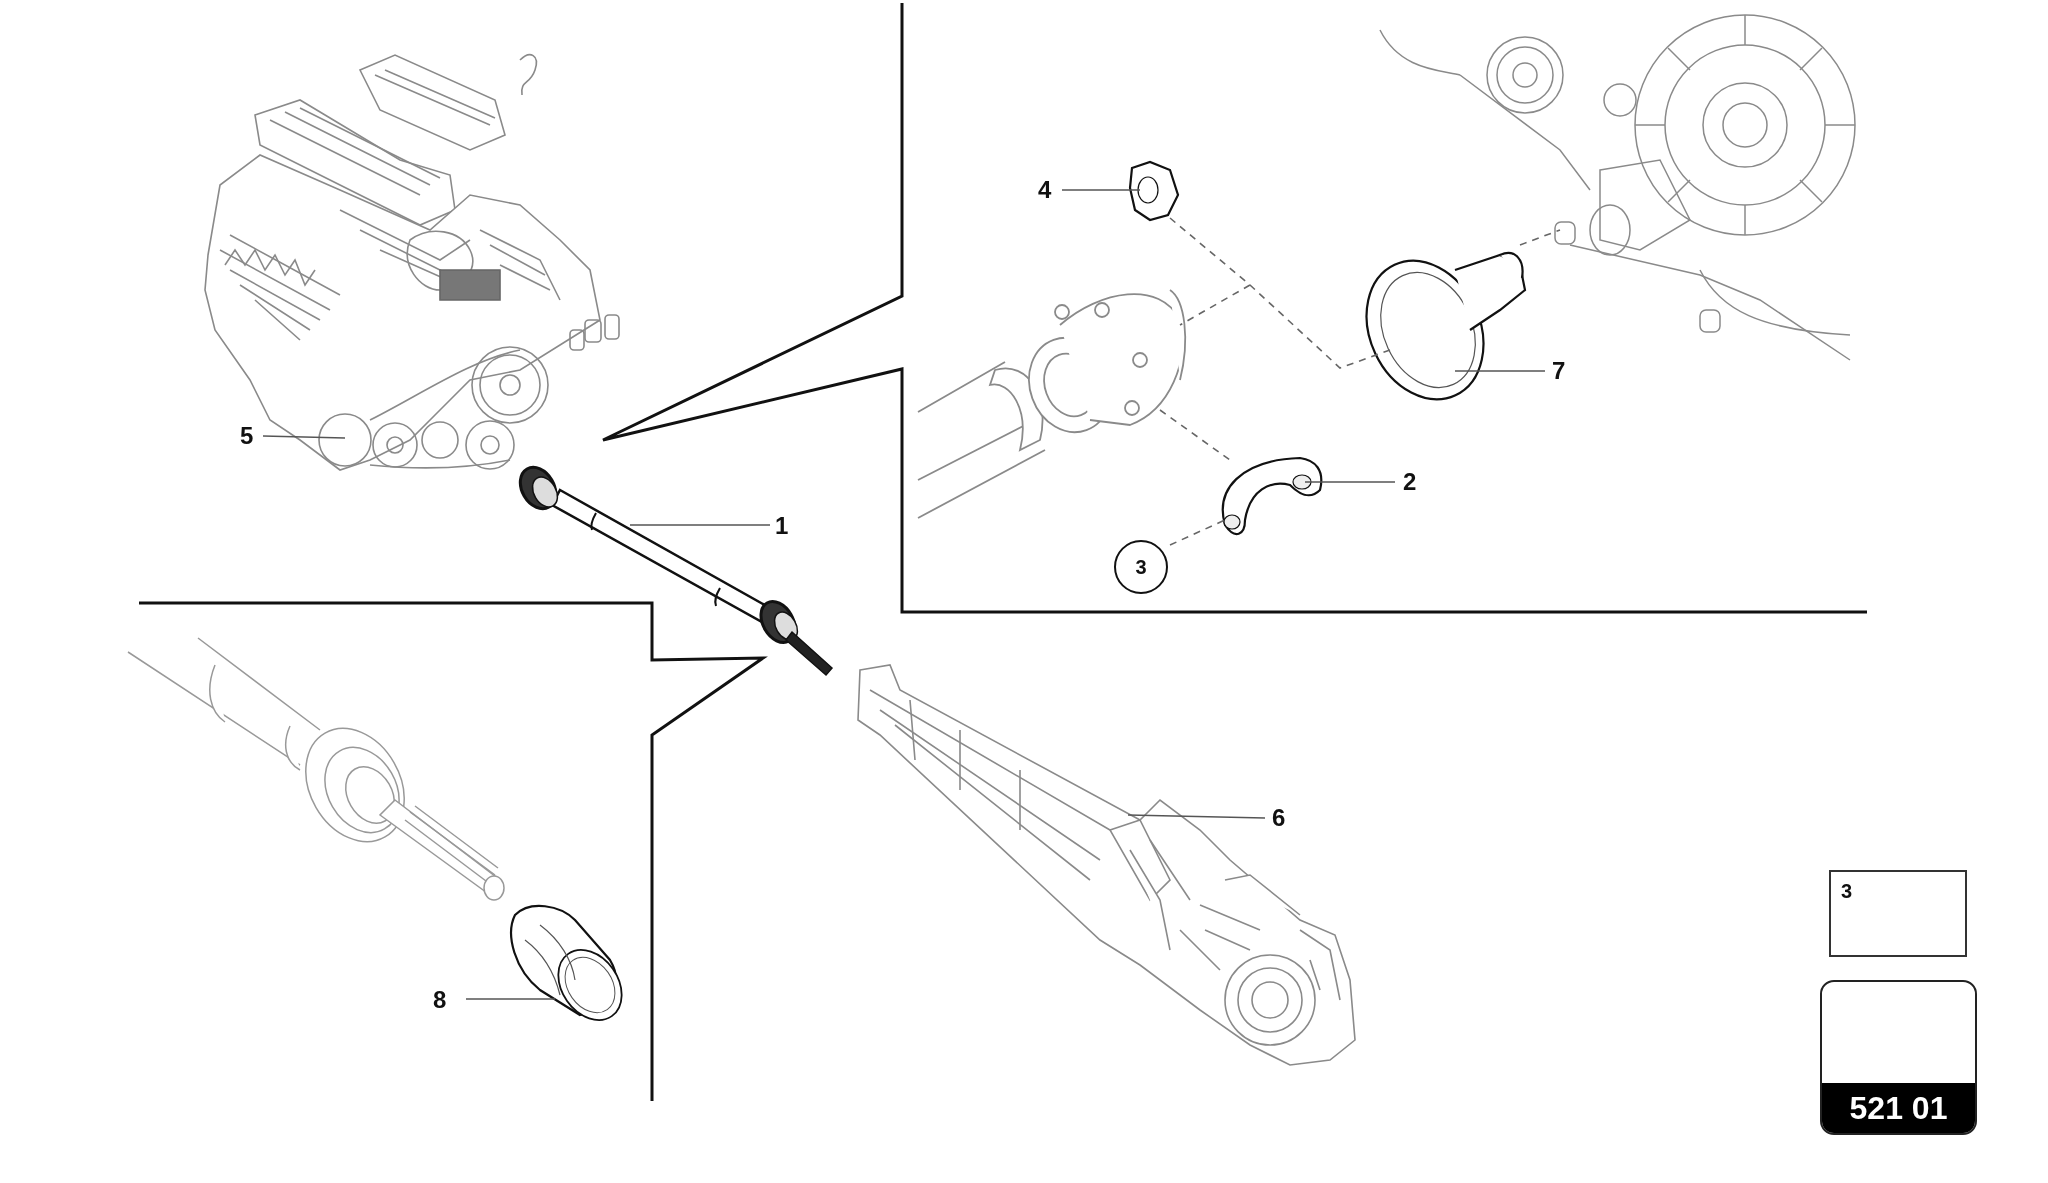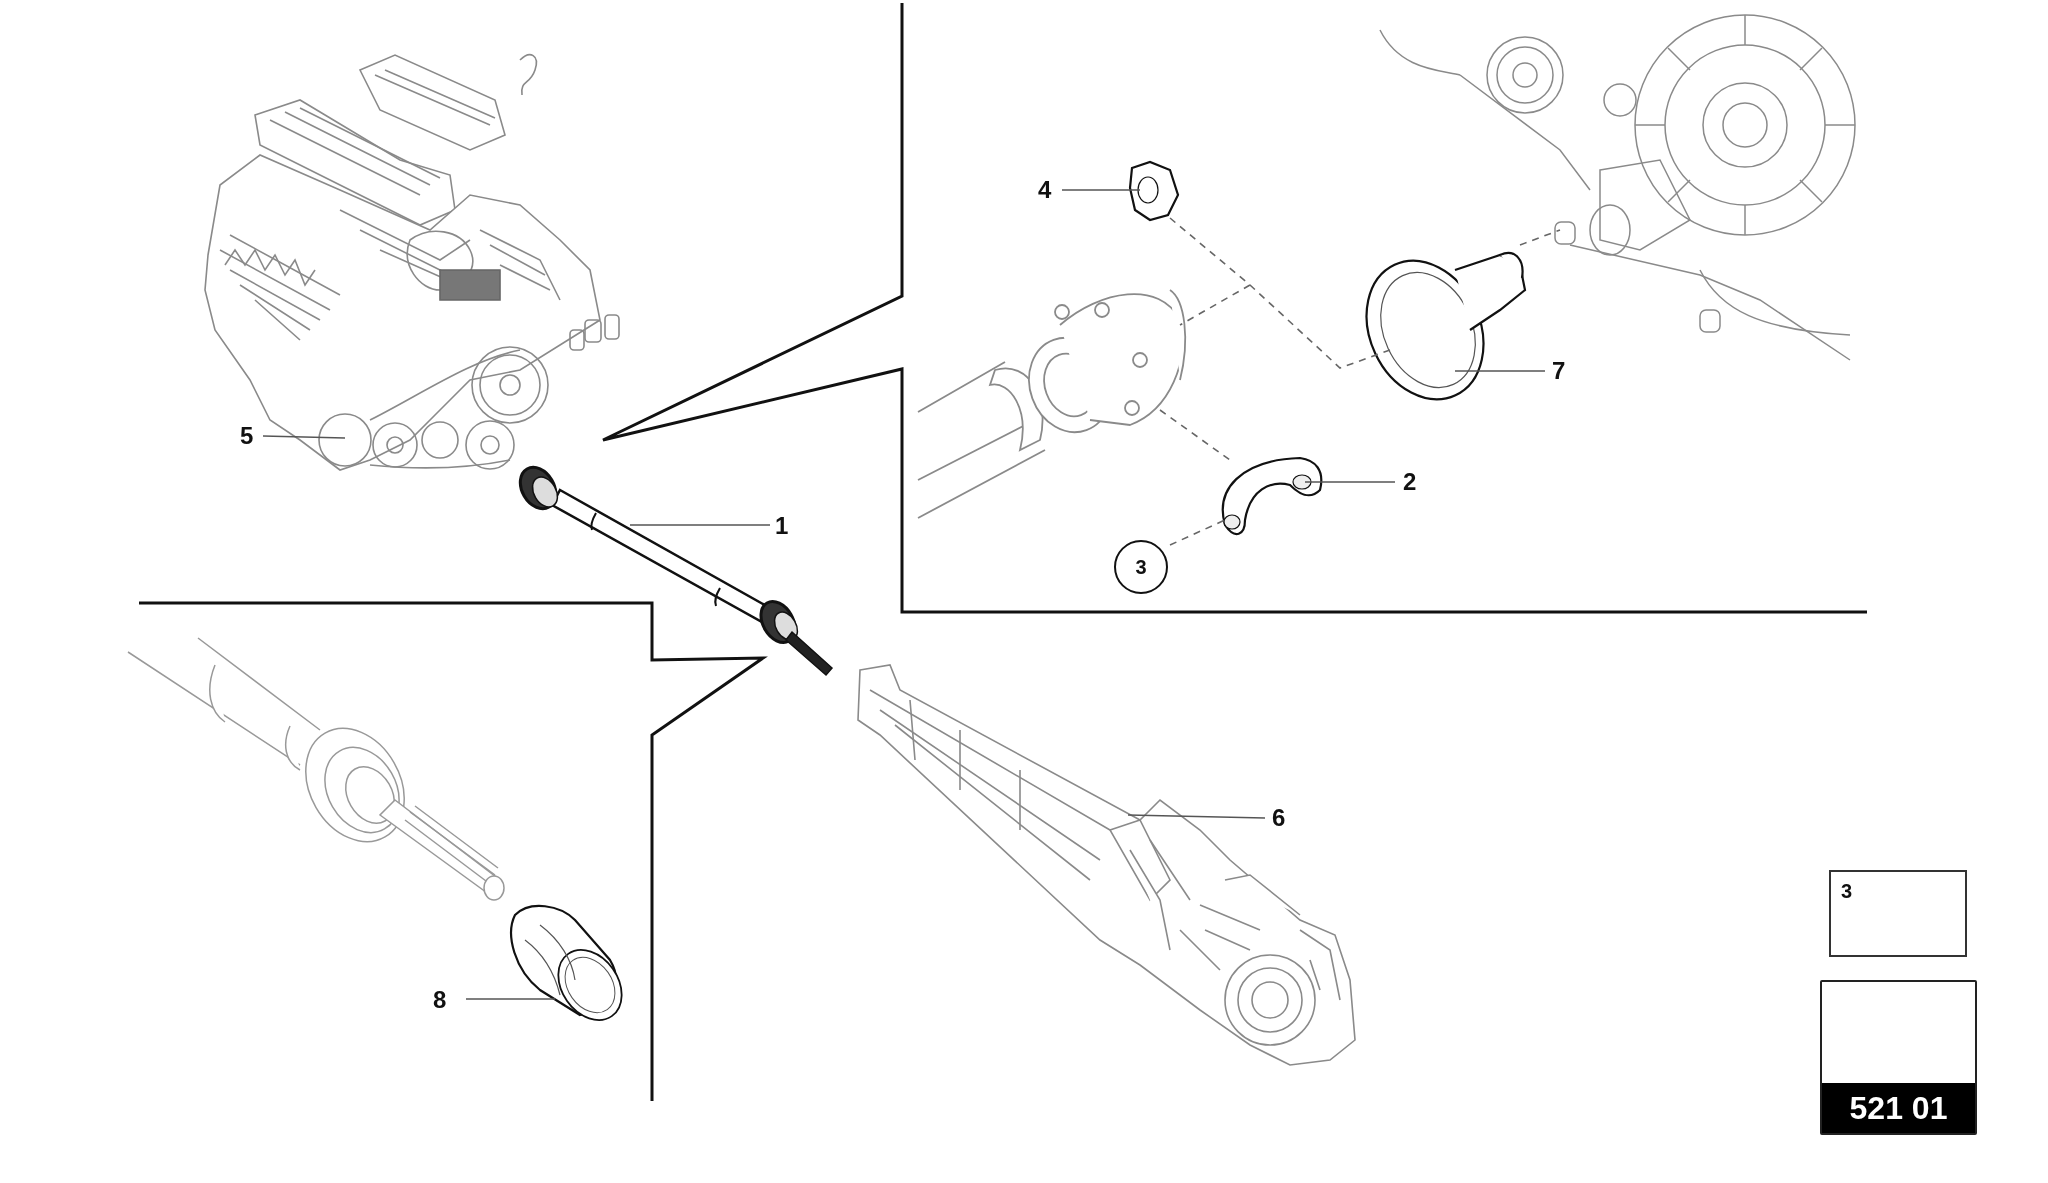--- a/index.html
+++ b/index.html
@@ -9,21 +9,21 @@
   .callout { position:absolute; font-family:"Liberation Sans", sans-serif;
              font-weight:bold; font-size:24px; color:#111; line-height:1; }
   .circ-callout { position:absolute; width:54px; height:54px; border:2px solid #111;
                   border-radius:50%; box-sizing:border-box; display:flex;
                   align-items:center; justify-content:center;
                   font-weight:bold; font-size:20px; color:#111; background:#fff; }
   .legend-box { position:absolute; left:1829px; top:870px; width:138px; height:87px;
                 border:2px solid #333; box-sizing:border-box; background:#fff; }
   .legend-num { position:absolute; left:10px; top:8px; font-weight:bold; font-size:20px; color:#111; }
   .ref-box { position:absolute; left:1820px; top:980px; width:157px; height:155px;
-             border:2px solid #222; border-radius:2px; box-sizing:border-box;
+             border:2px solid #222; border-radius:14px; box-sizing:border-box;
              overflow:hidden; background:#fff; }
   .ref-band { position:absolute; left:0; right:0; bottom:0; height:50px; background:#000;
               color:#fff; font-weight:bold; font-size:32px; display:flex;
               align-items:center; justify-content:center; letter-spacing:0px; }
 </style>
 </head>
 <body>
 
 <svg id="canvas" viewBox="0 0 2048 1183" xmlns="http://www.w3.org/2000/svg">
 

